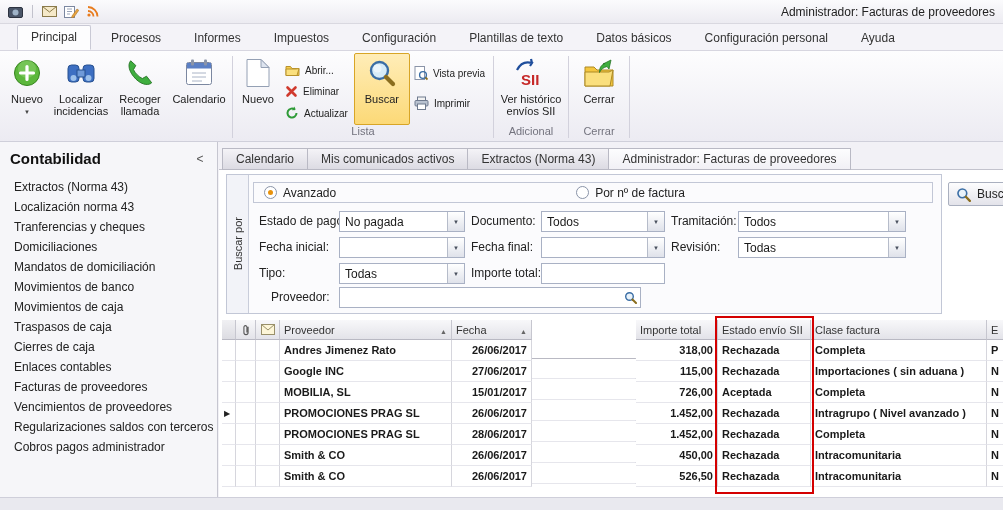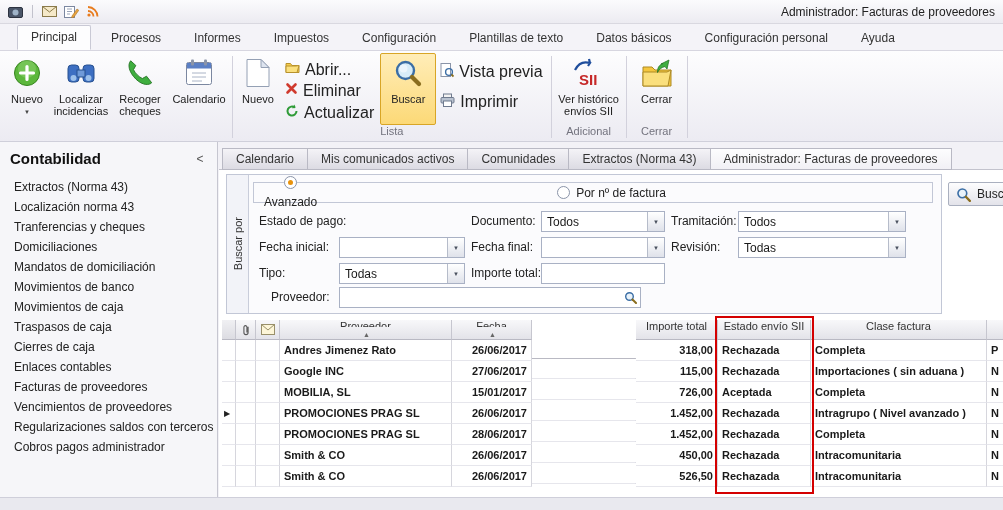--- a/index.html
+++ b/index.html
@@ -30,22 +30,22 @@
   .rgroup-label { height:15px; text-align:center; font-size:11px; color:#73737e; line-height:13px; }
   .rsep { width:1px; background:#d2d1dc; margin:3px 2px; }
   .rb-big { width:56px; display:flex; flex-direction:column; align-items:center; padding-top:4px;
     font-size:11px; line-height:12px; text-align:center; color:#222; border:1px solid transparent; border-radius:2px; cursor:default; }
   .rb-big .i32 { height:32px; display:flex; align-items:flex-start; justify-content:center; margin-bottom:3px; }
   .rb-big.w62 { width:62px; } .rb-big.w70 { width:70px; } .rb-big.w46 { width:46px; }
   .rb-big.selected { background:linear-gradient(#ffedb8,#fcd977); border:1px solid #d8a526; }
   .caret-down::after { content:"▼"; font-size:6px; color:#444; display:block; margin-top:1px; }
   .rb-stack { display:flex; flex-direction:column; justify-content:flex-start; padding-top:8px; }
   .rb-stack.spread { justify-content:space-around; padding:6px 0; }
-  .rb-small { display:flex; align-items:flex-start; gap:5px; height:20px; padding:0 6px 0 4px;
-    font-size:16px; color:#222; white-space:nowrap; margin-bottom:2px; }
+  .rb-small { display:flex; align-items:center; gap:5px; height:20px; padding:0 6px 0 4px;
+    font-size:10px; color:#222; white-space:nowrap; margin-bottom:2px; }
 
   
   .workspace { position:absolute; top:142px; left:0; right:0; bottom:13px; }
   .bottom-strip { position:absolute; left:0; right:0; bottom:0; height:13px; background:#e9e9ef; border-top:1px solid #cfcfda; }
 
   
   .sidebar { position:absolute; top:0; left:0; width:218px; height:100%; background:#f6f6f9; border-right:1px solid #c6c6d0; }
   .sb-header { display:flex; justify-content:space-between; align-items:center; padding:8px 10px 10px 10px; }
   .sb-title { font-size:15px; font-weight:bold; color:#111; }
   .sb-collapse { color:#555; font-size:12px; width:14px; text-align:center; cursor:default; }
@@ -64,21 +64,21 @@
   
   .search-panel { position:absolute; left:7px; top:4px; width:716px; height:140px;
     background:#fbfbfd; border:1px solid #c2c7d6; display:flex; }
   .sp-side { width:22px; border-right:1px solid #c9cdda; background:#f2f3f8;
     display:flex; align-items:center; justify-content:center; }
   .sp-side span { writing-mode:vertical-rl; transform:rotate(180deg); font-size:11px; color:#333; }
   .sp-fields { position:relative; flex:1; }
   .radio-box { position:absolute; left:4px; top:7px; width:680px; height:21px; border:1px solid #c2c7d6;
     display:flex; align-items:center; }
   .radio-item { display:flex; align-items:center; gap:6px; font-size:12px; color:#222; }
-  .radio-item.r1 { margin-left:10px;flex-direction:column; } .radio-item.r2 { margin-left:240px; }
+  .radio-item.r1 { margin-left:10px; } .radio-item.r2 { margin-left:240px; }
   .radio { width:13px; height:13px; border-radius:50%; border:1px solid #8a94a8; background:#fff; position:relative; }
   .radio.sel::after { content:""; position:absolute; left:3px; top:3px; right:3px; bottom:3px; border-radius:50%; background:#e8920c; }
   .flabel { position:absolute; height:21px; line-height:21px; font-size:12px; color:#222; white-space:nowrap; }
   .dd, .tinput { position:absolute; height:21px; background:#fff; border:1px solid #a9b1c4; display:flex; align-items:center; }
   .dd-val { flex:1; padding:0 5px; font-size:12px; overflow:hidden; white-space:nowrap; }
   .dd-btn { width:17px; height:100%; background:linear-gradient(#ffffff,#dfe2ea); border-left:1px solid #b6bcca;
     display:flex; align-items:center; justify-content:center; }
   .dd-btn::after { content:"▼"; font-size:6px; color:#49505e; }
   .tinput input { flex:1; border:none; outline:none; height:100%; padding:0 5px; font:inherit; background:transparent; }
   .mag-btn { width:20px; height:100%; display:flex; align-items:center; justify-content:center; }
@@ -86,21 +86,21 @@
     background:linear-gradient(#fdfdfe,#e3e3ea); border:1px solid #aab0bf; border-radius:2px;
     display:flex; align-items:center; gap:6px; padding:0 7px; font-size:12px; color:#222; }
 
   
   .grid { position:absolute; left:3px; top:150px; }
   .g-row { display:flex; height:21px; background:#fff; }
   .g-row.header { height:20px; }
   .gc { border-right:1px solid #d6d6dd; border-bottom:1px solid #e6e6ec; font-size:11px; font-weight:bold;
     padding:0 4px; display:flex; align-items:center; white-space:nowrap; overflow:hidden; }
   .header .gc { background:linear-gradient(#f8f8fa,#e3e3e9); font-weight:normal; color:#333;
-    border-right:1px solid #c6c6cf; border-bottom:1px solid #b9b9c3;flex-direction:column; }
+    border-right:1px solid #c6c6cf; border-bottom:1px solid #b9b9c3; }
   .c-ind{width:14px; padding:0;} .c-att{width:20px; justify-content:center;} .c-mail{width:24px; justify-content:center;}
   .c-prov{width:172px;} .c-fecha{width:80px; justify-content:flex-end;} .c-fact{width:104px;margin-top:38px;}
   .c-imp{width:82px; justify-content:flex-end;} .c-sii{width:93px;} .c-clase{width:176px;} .c-pago{width:40px;}
   .header .c-fecha, .header .c-imp { justify-content:flex-start; }
   .hlbl { flex:1; overflow:hidden; }
   .sort-asc::after { content:"▲"; font-size:7px; color:#666; margin-left:2px; }
   .row-indicator.focused::after { content:"▶"; font-size:8px; color:#222; margin-left:2px; }
   .header .c-ind { background:linear-gradient(#f0f0f3,#dcdce2); }
 
   
@@ -180,21 +180,21 @@
             </svg>
           </span>
         <span>Localizar incidencias</span>
       </div>
       <div class="rb-big">
         <span class="i32">
             <svg width="28" height="28" viewBox="0 0 30 30">
               <path d="M5 3 C1.5 7 3 15 10.5 22.5 C18 30 25.5 29 27.5 26.5 L22 19.5 L17.5 22 C13.5 20 10 16.5 8 12.5 L10.5 8 Z" fill="#3fae3f" stroke="#277527"></path>
             </svg>
           </span>
-        <span>Recoger cheques</span>
+        <span>Recoger llamada</span>
       </div>
       <div class="rb-big w62">
         <span class="i32">
             <svg width="30" height="30" viewBox="0 0 30 30">
               <rect x="2.5" y="4.5" width="25" height="22" rx="2" fill="#fff" stroke="#7b87a0"></rect>
               <rect x="3" y="5" width="24" height="5.5" fill="#5b7fc4"></rect>
               <rect x="7" y="1.5" width="3" height="6" rx="1" fill="#8a94a8"></rect>
               <rect x="20" y="1.5" width="3" height="6" rx="1" fill="#8a94a8"></rect>
               <path d="M8 15h14M8 19h14M8 23h10" stroke="#aab4c6"></path>
             </svg>
@@ -340,21 +340,20 @@
     <div class="sb-item">Facturas de proveedores</div>
     <div class="sb-item">Vencimientos de proveedores</div>
     <div class="sb-item">Regularizaciones saldos con terceros</div>
     <div class="sb-item">Cobros pagos administrador</div>
   </div>
 
   <div class="main">
     <div class="doc-tabs">
       <span class="dtab">Calendario</span>
       <span class="dtab">Mis comunicados activos</span>
-      <span class="dtab">Comunidades</span>
       <span class="dtab">Extractos (Norma 43)</span>
       <span class="dtab active">Administrador: Facturas de proveedores</span>
     </div>
 
     <div class="content">
 
       <div class="search-panel">
         <div class="sp-side">
           <span>Buscar por</span>
         </div>
@@ -364,20 +363,24 @@
               <span class="radio sel"></span>
               <span>Avanzado</span>
             </span>
             <span class="radio-item r2">
               <span class="radio"></span>
               <span>Por nº de factura</span>
             </span>
           </div>
 
           <span class="flabel" style="left:10px;top:36px">Estado de pago:</span>
+          <div class="dd" style="left:90px;top:36px;width:126px">
+            <span class="dd-val">No pagada</span>
+            <span class="dd-btn"></span>
+          </div>
           <span class="flabel" style="left:222px;top:36px">Documento:</span>
           <div class="dd" style="left:292px;top:36px;width:124px">
             <span class="dd-val">Todos</span>
             <span class="dd-btn"></span>
           </div>
           <span class="flabel" style="left:422px;top:36px">Tramitación:</span>
           <div class="dd" style="left:489px;top:36px;width:168px">
             <span class="dd-val">Todos</span>
             <span class="dd-btn"></span>
           </div>

